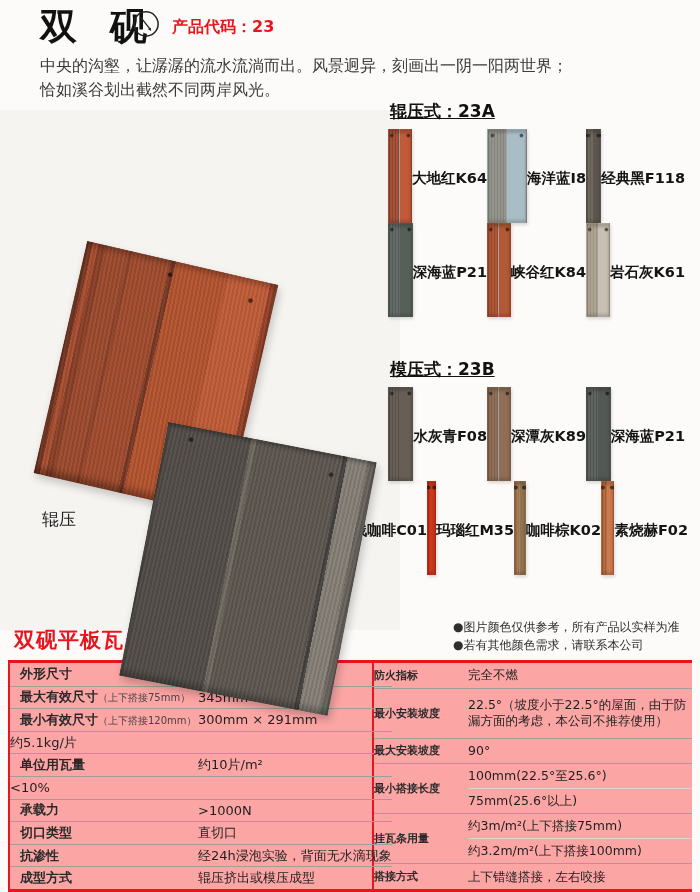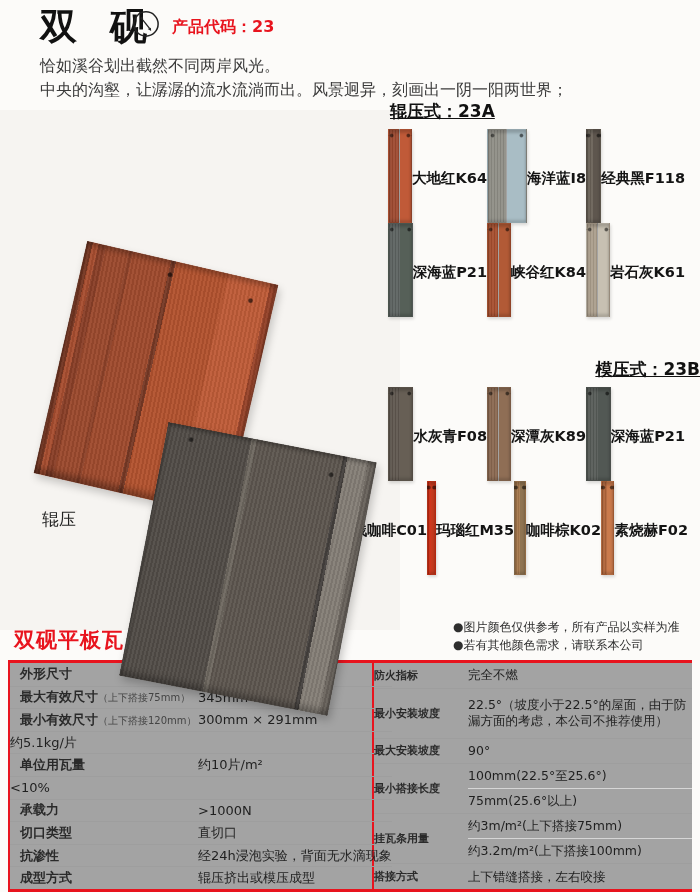--- a/index.html
+++ b/index.html
@@ -30,41 +30,41 @@
       linear-gradient(90deg,#524d48 0 40%,#6f6961 40% 42.5%,#5e5750 42.5% 84%,#45413e 84% 86%,#857f77 86% 96%,#6c665f 96% 100%);
     box-shadow:inset 0 3px 4px rgba(0,0,0,.3), inset 0 -5px 6px rgba(0,0,0,.28), 3px 4px 8px rgba(0,0,0,.22);}
   .photo-label{position:absolute;font-size:17px;color:#222;font-weight:500;}
   .label-roll{left:42px;top:398px;}
   .label-mold{left:142px;top:562px;}
 
   
   .swatch-area{position:absolute;left:338px;top:100px;width:362px;height:560px;}
   .swatch-group{position:absolute;left:0;width:362px;}
   .group-a{top:0;}
-  .group-b{top:258px;text-align:right;}
+  .group-b{top:258px;}
   .group-title{font-size:17px;font-weight:700;color:#111;margin:0 0 6px 52px;text-decoration:underline;}
   .swatch-row{display:flex;}
   .swatch-row.cols-3{margin-left:50px;}
   .swatch-row.cols-4{margin-left:2px;}
   .swatch-cell{display:flex;flex-direction:row;align-items:center;}
   .cols-3 .swatch-cell{width:99px;}
   .cols-4 .swatch-cell{width:87px;}
   .swatch-tile{position:relative;border:1px solid rgba(0,0,0,.12);box-shadow:1px 2px 3px rgba(0,0,0,.15), inset 0 3px 3px rgba(0,0,0,.18), inset 0 -2px 3px rgba(0,0,0,.15);}
   .cols-3 .swatch-tile{width:82px;height:92px;}
   .cols-4 .swatch-tile{width:76px;height:92px;}
   .swatch-tile::before{content:"";position:absolute;left:0;top:0;bottom:0;width:47%;
     background:repeating-linear-gradient(90deg, rgba(0,0,0,.08) 0 1.5px, rgba(255,255,255,.05) 1.5px 3px);}
   .swatch-name{margin-top:5px;font-size:14.5px;font-weight:700;color:#141414;white-space:nowrap;}
   .notes{position:absolute;left:115px;top:518px;width:250px;}
   .note-line{font-size:12px;color:#2e2e2e;line-height:18px;white-space:nowrap;}
 
   
   .spec-title{position:absolute;left:14px;top:626px;font-size:21px;font-weight:900;color:#e8141e;letter-spacing:1px;}
   .spec-table{position:absolute;left:8px;top:660px;width:682px;height:226px;display:flex;
-    border-top:3px solid #e8141e;border-bottom:3px solid #e8141e;border-left:2px solid #e8141e;background:#a3a3a3;}
+    border-top:3px solid #e8141e;border-bottom:3px solid #e8141e;border-left:2px solid #e8141e;background:#fca5a5;}
   .spec-left{width:362px;border-right:2px solid #e8141e;display:grid;grid-template-rows:repeat(10,1fr);}
   .spec-right{flex:1;display:flex;flex-direction:column;}
   .spec-row{display:flex;align-items:center;border-top:1px solid #9e9e9e;}
   .spec-row:first-child{border-top:none;}
   .spec-left .spec-label{flex:none;width:178px;padding-left:10px;font-size:13px;font-weight:600;color:#2a2a2a;white-space:nowrap;}
   .spec-label .note{font-size:10px;font-weight:500;color:#444;}
   .spec-left .spec-value{flex:1;font-size:13px;color:#1f1f1f;white-space:nowrap;}
   .spec-right .spec-row{align-items:stretch;}
   .spec-right .spec-label{flex:none;width:94px;font-size:11px;font-weight:600;color:#2a2a2a;display:flex;align-items:center;white-space:nowrap;}
   .spec-right .spec-values{flex:1;display:flex;flex-direction:column;justify-content:center;}
@@ -79,22 +79,22 @@
 
   <div class="page-title">双 砚</div>
   <svg class="code-icon" viewBox="0 0 30 30">
     <circle cx="15" cy="15" r="13" fill="none" stroke="#222" stroke-width="1.6"></circle>
     <circle cx="10.5" cy="9" r="1.4" fill="#222"></circle>
     <line x1="11.5" y1="10.5" x2="19" y2="20" stroke="#222" stroke-width="1.4"></line>
     <polygon points="20.5,22.5 16.8,20.4 20.2,18.9" fill="#222"></polygon>
   </svg>
   <div class="product-code">产品代码：23</div>
   <div class="desc">
+    <div>中央的沟壑，让潺潺的流水流淌而出。风景迥异，刻画出一阴一阳两世界；</div>
     <div>恰如溪谷划出截然不同两岸风光。</div>
-    <div>中央的沟壑，让潺潺的流水流淌而出。风景迥异，刻画出一阴一阳两世界；</div>
   </div>
 
   <div class="photo-zone">
     <div class="big-tile tile-roll"></div>
     <div class="big-tile tile-mold"></div>
     <div class="photo-label label-roll">辊压</div>
     <div class="photo-label label-mold">模压</div>
   </div>
 
   <div class="swatch-area">

